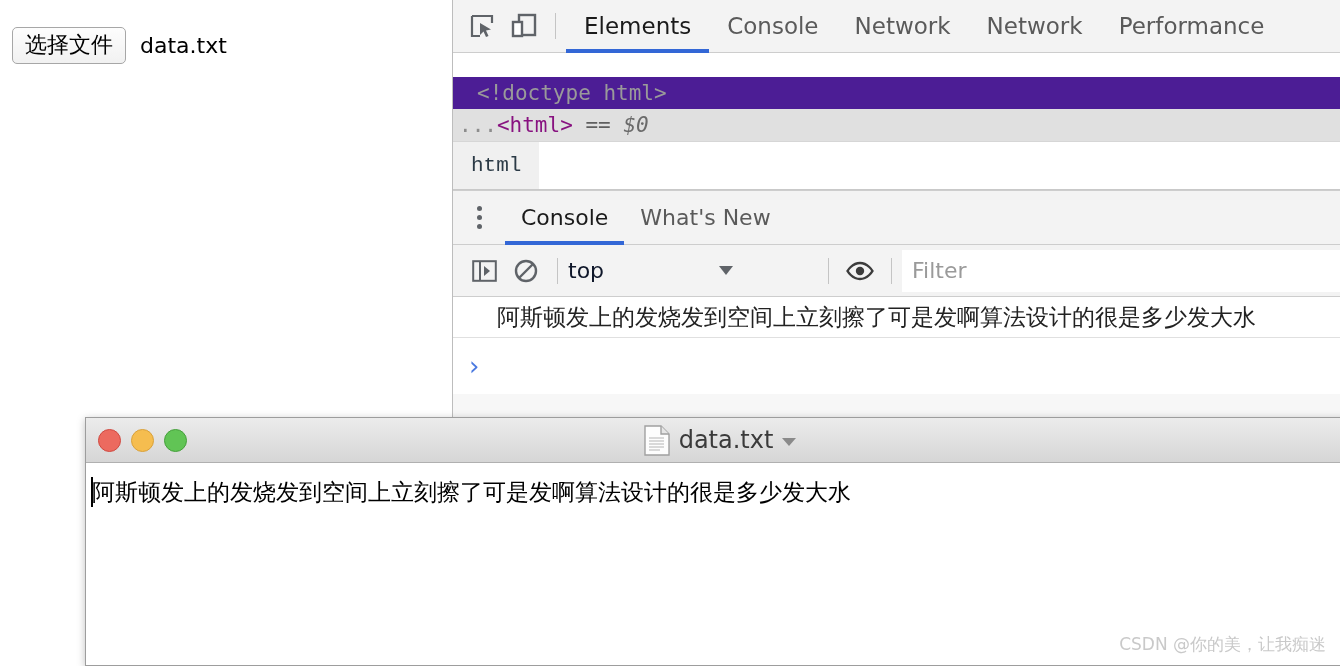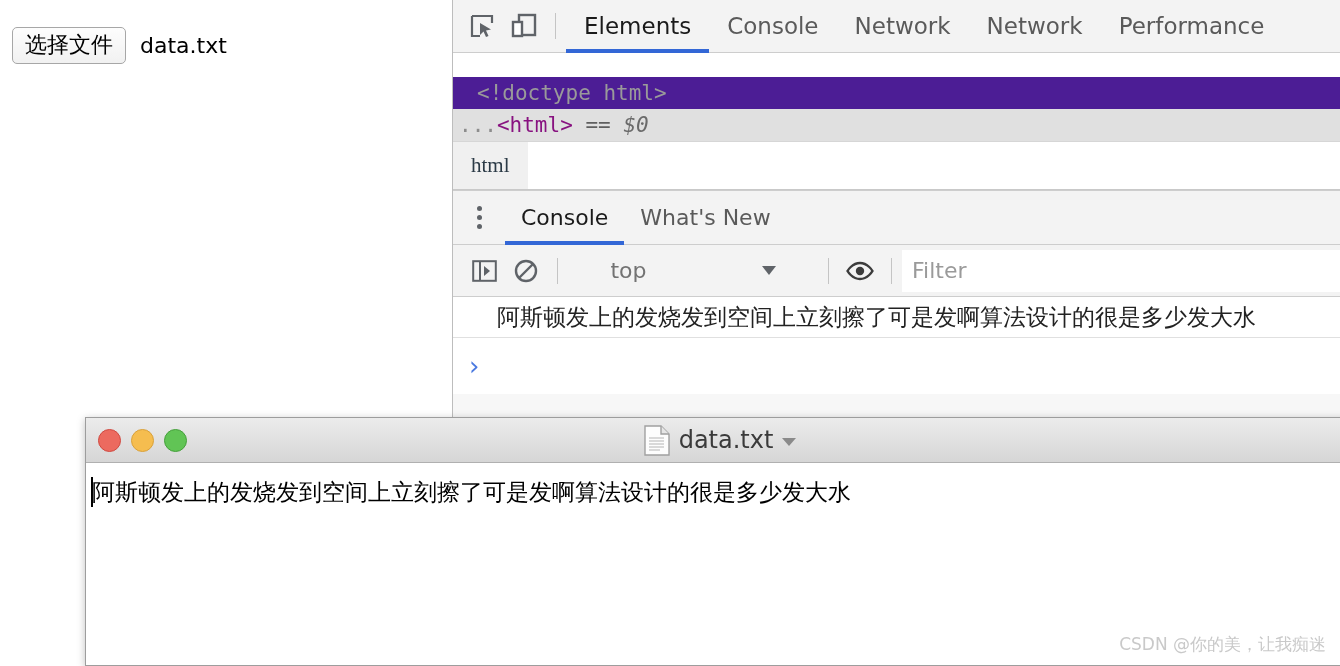--- a/index.html
+++ b/index.html
@@ -127,21 +127,21 @@
     border-bottom: 1px solid #c9c9c9;
     display: flex;
     align-items: stretch;
   }
   #dt-breadcrumb .crumb {
     display: flex; align-items: center;
     padding: 0 18px;
     background: #f0f0f0;
     font-size: 21px;
     color: #2b3a46;
-    font-family: Liberation Serif, serif;
+    font-family: Liberation Mono, monospace;
     cursor: default;
   }
 
   
   #dt-drawer {
     background: #f3f3f3;
     border-top: 1px solid #cdcdcd;
   }
   #drawer-tabbar {
     height: 53px;
@@ -180,24 +180,23 @@
     border-bottom: 1px solid #cdcdcd;
     display: flex;
     align-items: center;
     padding-left: 10px;
     box-sizing: border-box;
   }
   #context-select {
     display: flex; align-items: center;
     min-width: 250px;
     font-size: 22px;
-    color: #737373;
-    font-family: "DejaVu Sans", "Liberation Sans", sans-serif;
-    cursor: default;
-    justify-content: center;
+    color: #0f172a;
+    font-family: "DejaVu Sans", "Liberation Sans", sans-serif;
+    cursor: default;
   }
   #context-select .ctx-label { flex: 0 0 auto; }
   #context-select .caret {
     margin-left: 115px;
     width: 0; height: 0;
     border-left: 7px solid transparent;
     border-right: 7px solid transparent;
     border-top: 9px solid #5f6368;
   }
   #filter-input {

